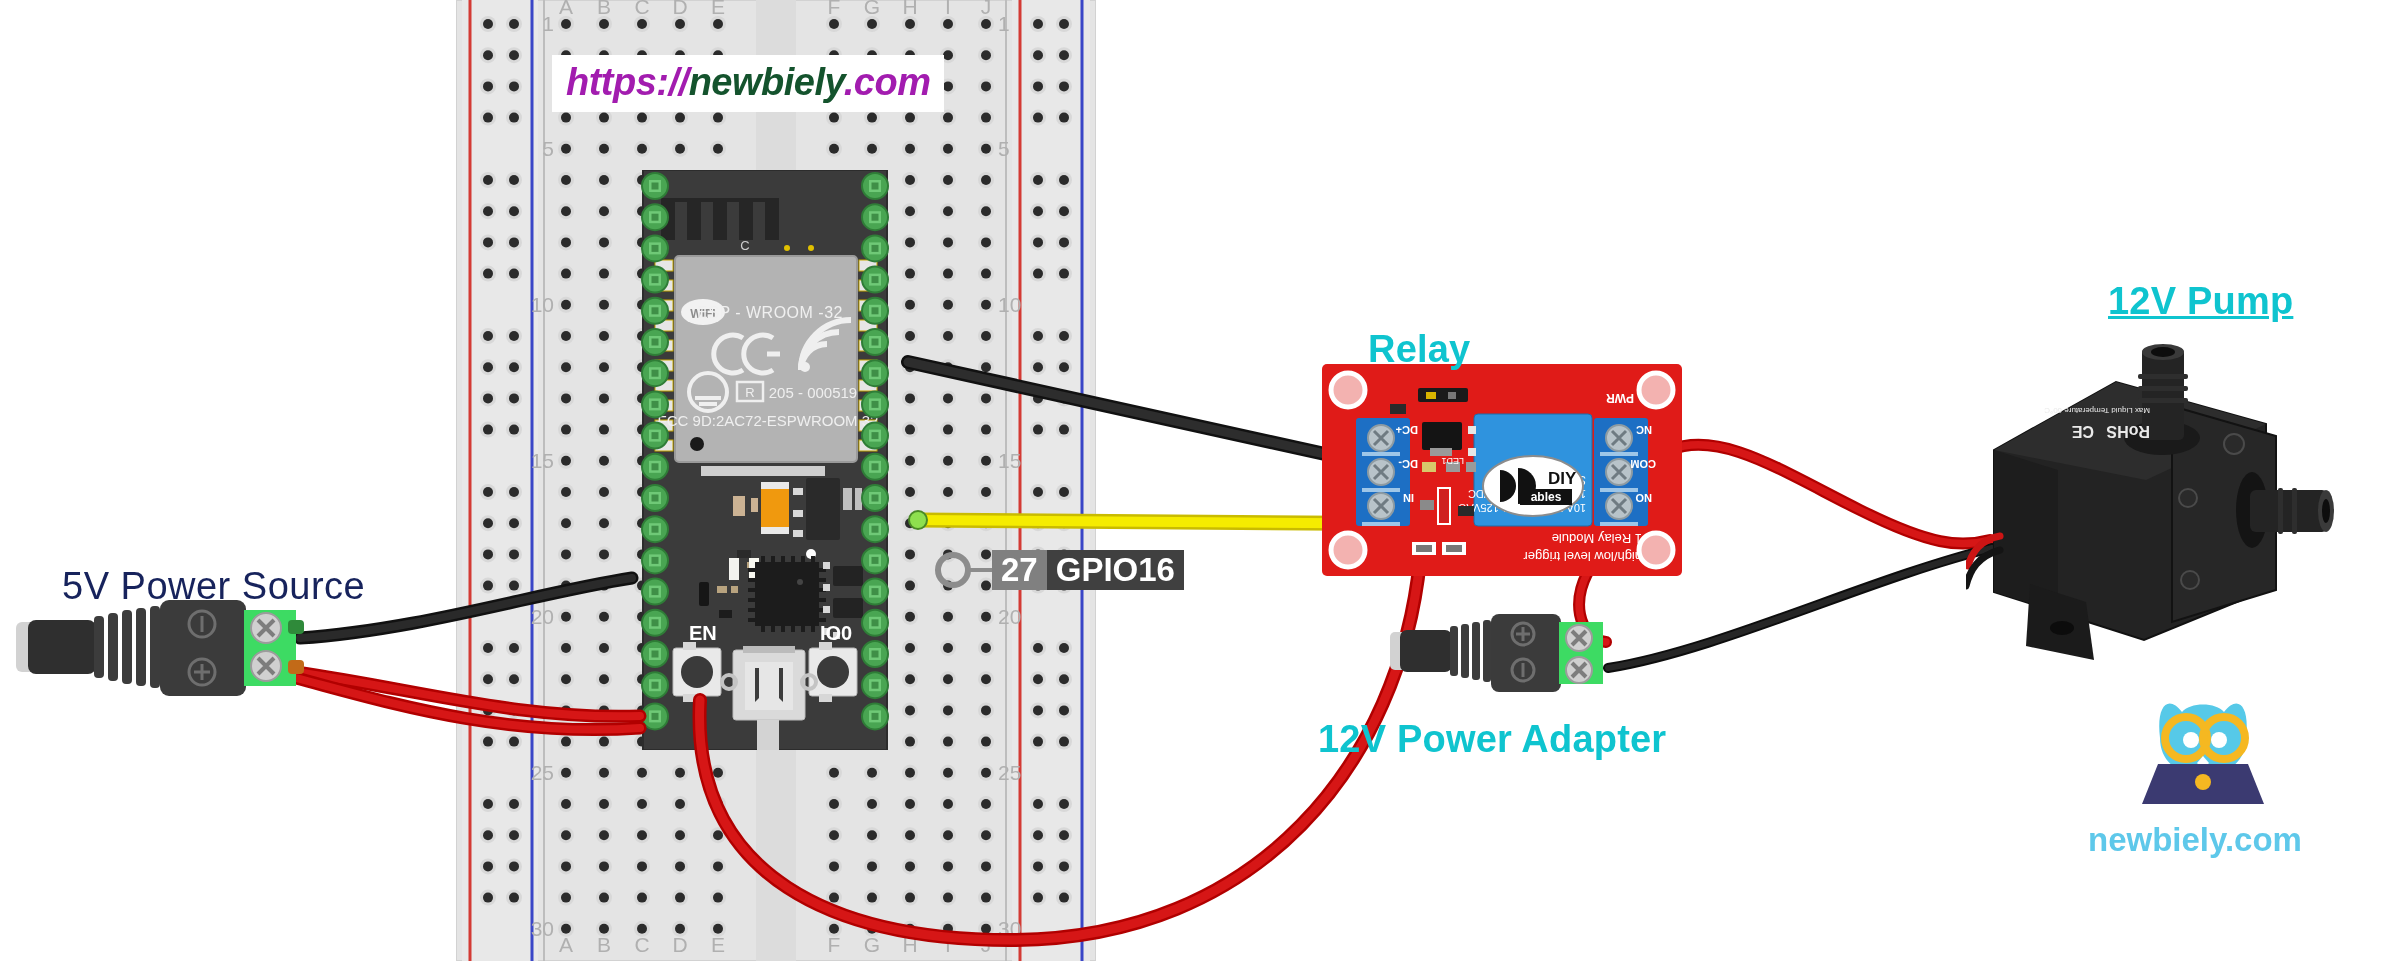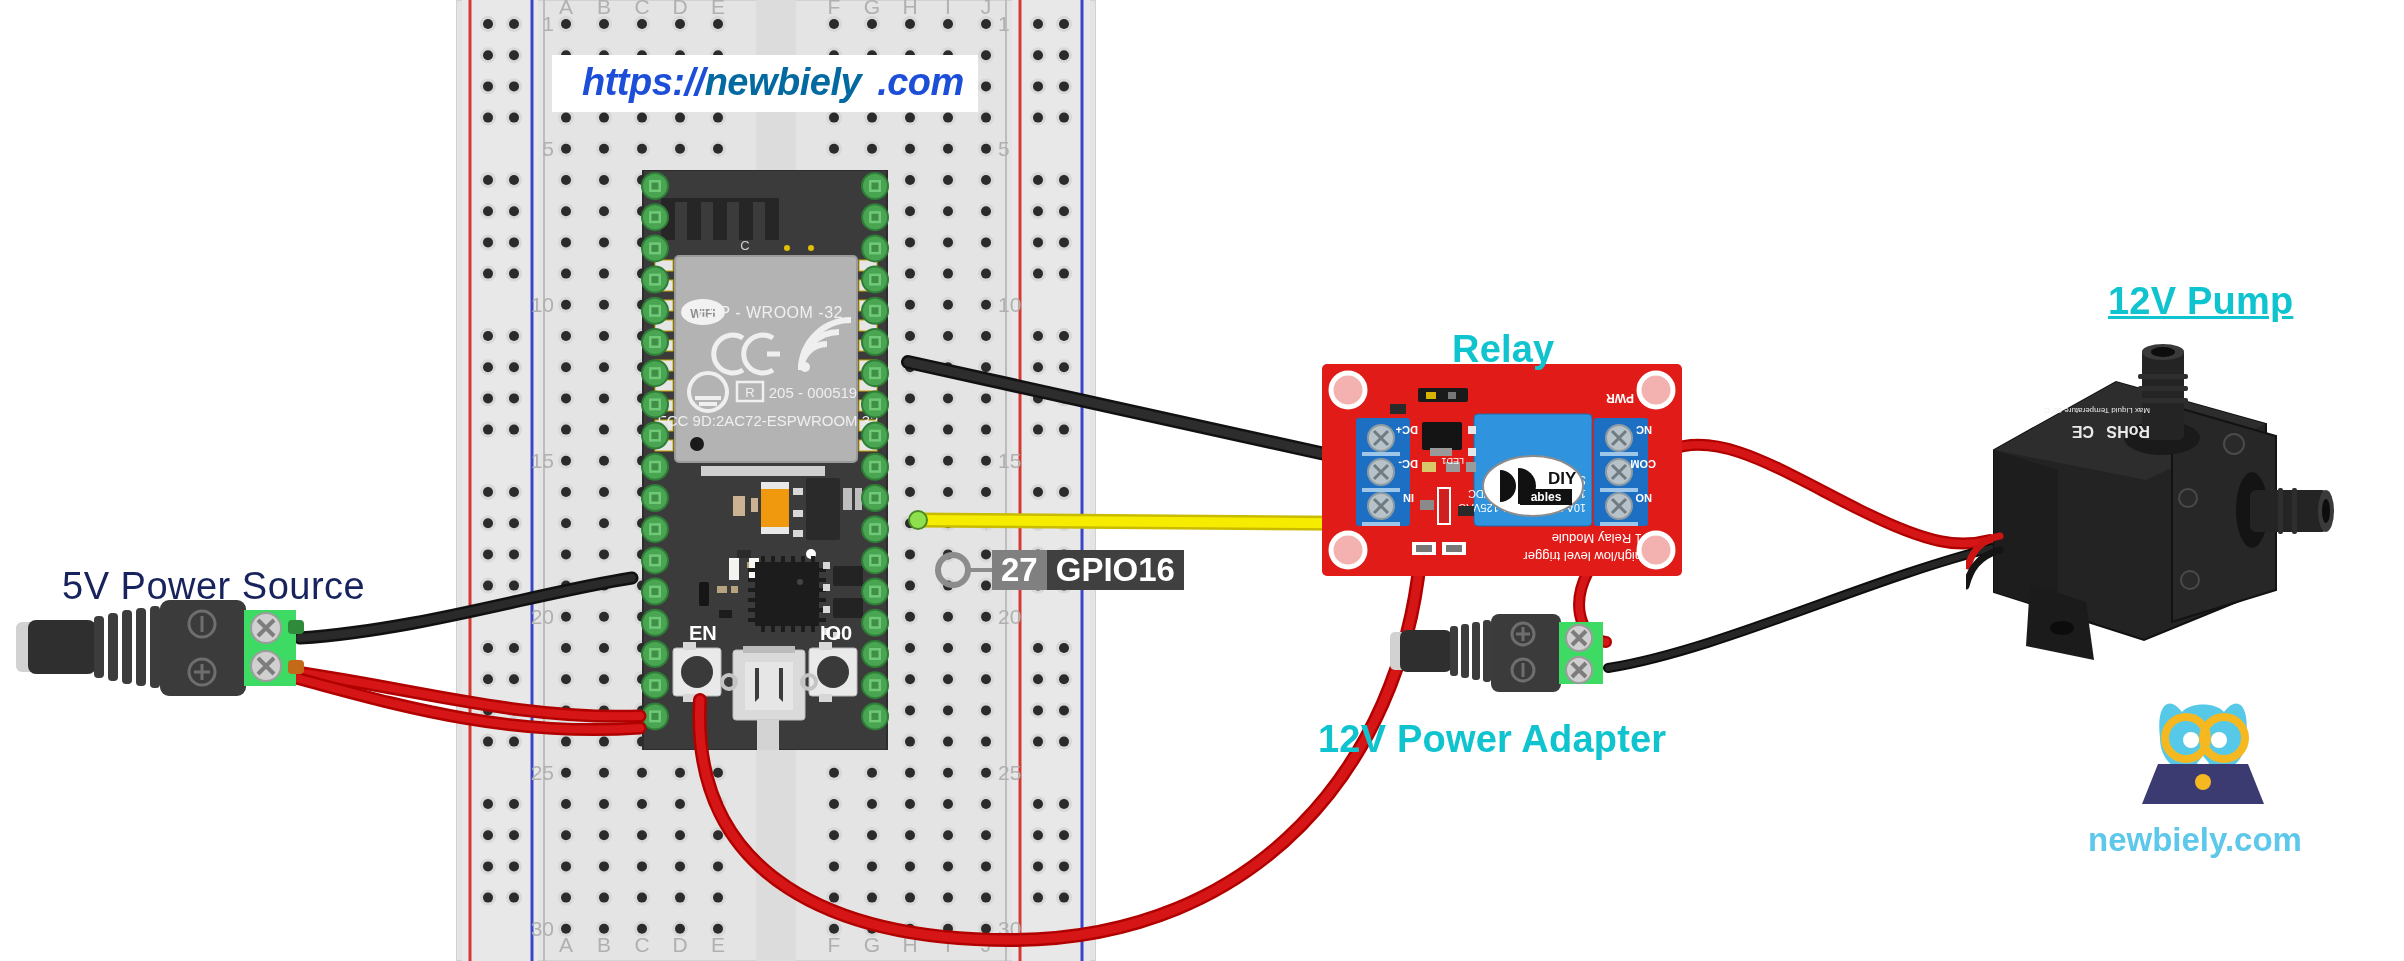--- a/index.html
+++ b/index.html
@@ -5,22 +5,22 @@
   html,body{margin:0;padding:0;background:#ffffff;}
   body{width:2404px;height:961px;position:relative;overflow:hidden;
        font-family:"Liberation Sans", sans-serif;}
   .abs{position:absolute;}
   svg{display:block;}
   .lbl{position:absolute;white-space:nowrap;}
   .lbl-navy{color:#17235c;font-size:38px;letter-spacing:.5px;}
   .lbl-cyan{color:#0fc4cf;font-size:38px;font-weight:bold;letter-spacing:.2px;}
   .wm{position:absolute;background:#ffffff;padding:6px 14px 8px 14px;
       font-style:italic;font-weight:bold;font-size:38px;letter-spacing:-.5px;}
-  .wm .d{color:#1d4ed8;margin-left:16px;}
-  .wm .l{color:#0369a1;}
+  .wm .d{color:#a21caf;}
+  .wm .l{color:#14532d;}
   .pinbadge{position:absolute;display:flex;align-items:stretch;height:40px;
             font-weight:bold;font-size:33px;color:#ffffff;line-height:40px;}
   .pinbadge .num{background:#808080;padding:0 9px;}
   .pinbadge .nm{background:#404040;padding:0 9px;}
   .logotxt{position:absolute;color:#5ec8ea;font-size:33px;font-weight:bold;margin-top:9px;}
 </style>
 </head>
 <body>
 
 <div class="abs" style="left:456px;top:0px;width:640px;height:961px;">
@@ -2248,21 +2248,21 @@
 <div class="pinbadge" style="left:992px;top:550px;">
   <span class="num">27</span>
   <span class="nm">GPIO16</span>
 </div>
 
 <div class="wm" style="left:552px;top:55px;">
   <span class="d">https://</span><span class="l">newbiely</span><span class="d">.com</span>
 </div>
 
 <div class="lbl lbl-navy" style="left:18px;top:565px;margin-left:44px;">5V Power Source</div>
-<div class="lbl lbl-cyan" style="left:1452px;top:328px;">Relay</div>
+<div class="lbl lbl-cyan" style="left:1368px;top:328px;">Relay</div>
 <div class="lbl lbl-cyan" style="left:2108px;top:280px;text-decoration:underline;">12V Pump</div>
 <div class="lbl lbl-cyan" style="left:1302px;top:718px;margin-left:16px;">12V Power Adapter</div>
 
 <div class="abs" style="left:2128px;top:690px;width:150px;height:120px;">
   <svg width="150" height="120" viewBox="0 0 150 120">
     <path d="M32 48 C 28 16, 40 4, 54 22 C 62 12, 88 12, 96 22 C 110 4, 122 16, 118 48
              C 118 74, 96 86, 75 86 C 54 86, 32 74, 32 48 Z" fill="#56c9e8"></path>
     <circle cx="58" cy="48" r="21" fill="none" stroke="#f5b821" stroke-width="8"></circle>
     <circle cx="96" cy="48" r="21" fill="none" stroke="#f5b821" stroke-width="8"></circle>
     <line x1="77" y1="46" x2="79" y2="46" stroke="#f5b821" stroke-width="8"></line>

